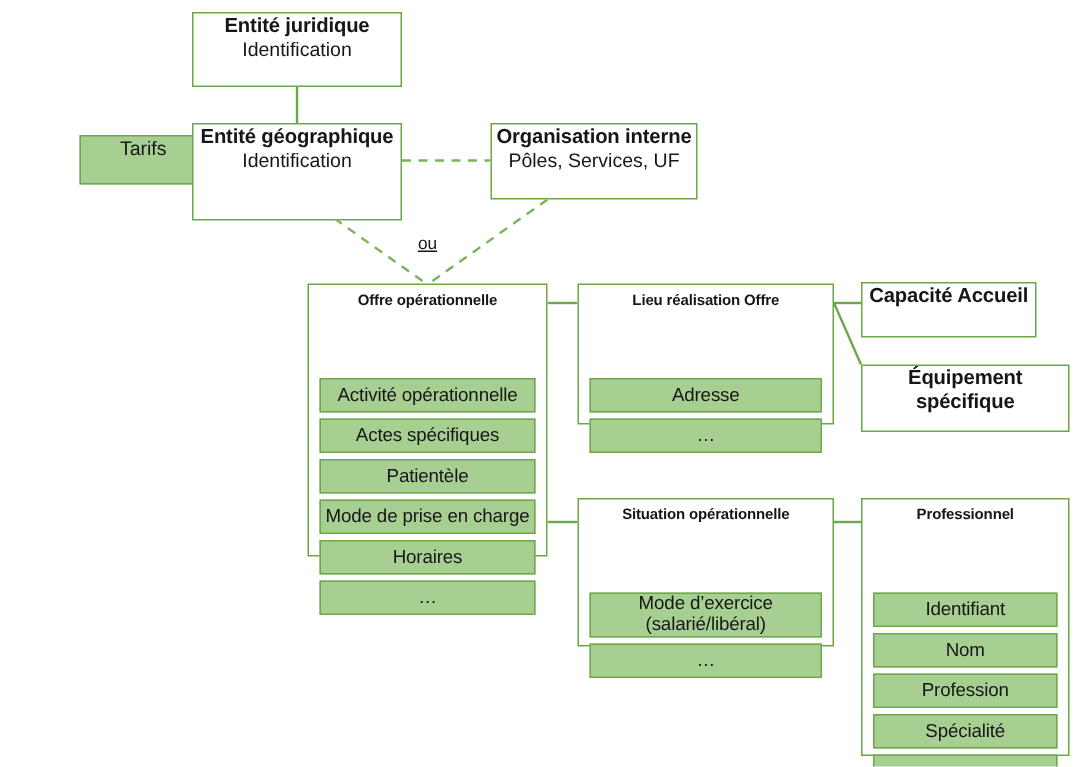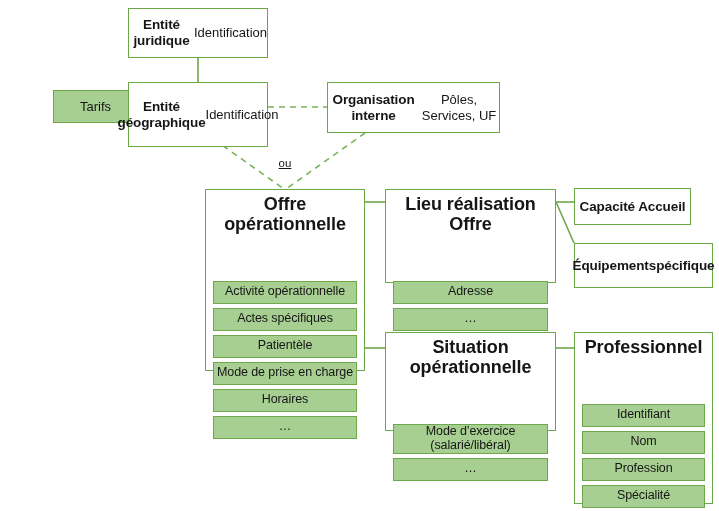--- a/index.html
+++ b/index.html
@@ -27,22 +27,23 @@
     width: 719px;
     height: 511px;
     pointer-events: none;
   }
   .node {
     position: absolute;
     box-sizing: border-box;
     border: 1.4px solid #69a844;
     background: #ffffff;
     display: flex;
+    flex-direction: column;
     align-items: center;
-    justify-content: center;
+    justify-content: flex-start;
     text-align: center;
   }
   .node.filled {
     background: #a8cf92;
     border: 1.2px solid #6ea84a;
   }
   .node .title {
     font-weight: bold;
     font-size: 13.5px;
     line-height: 1.15;
@@ -55,21 +56,21 @@
   }
   .group {
     position: absolute;
     box-sizing: border-box;
     border: 1.4px solid #69a844;
     background: #ffffff;
     padding: 0;
   }
   .group > .group-title {
     font-weight: bold;
-    font-size: 18px;
+    font-size: 10px;
     text-align: center;
     line-height: 1.1;
     padding-top: 5px;
     padding-bottom: 0;
     letter-spacing: -0.1px;
   }
   .group .rows {
     display: flex;
     flex-direction: column;
     gap: 4px;
@@ -133,21 +134,21 @@
 
   <div class="node filled" style="left:25px; top:90px; width:85px; height:33px;margin-left:28px;">
     <div class="sub">Tarifs</div>
   </div>
 
   <div class="node" style="left:128px; top:82px; width:140px; height:65px;">
     <div class="title">Entité géographique</div>
     <div class="sub">Identification</div>
   </div>
 
-  <div class="node" style="left:327px; top:82px; width:173px; height:51px;">
+  <div class="node" style="left:327px; top:82px; width:138px; height:51px;">
     <div class="title">Organisation interne</div>
     <div class="sub">Pôles, Services, UF</div>
   </div>
 
   <div class="ou-label" style="left:272px; top:157px; width:26px;text-decoration:underline;">ou</div>
 
   <div class="group" style="left:205px; top:189px; width:160px; height:182px;">
     <div class="group-title">Offre opérationnelle</div>
     <div class="rows">
       <div class="row-item h1">Activité opérationnelle</div>

